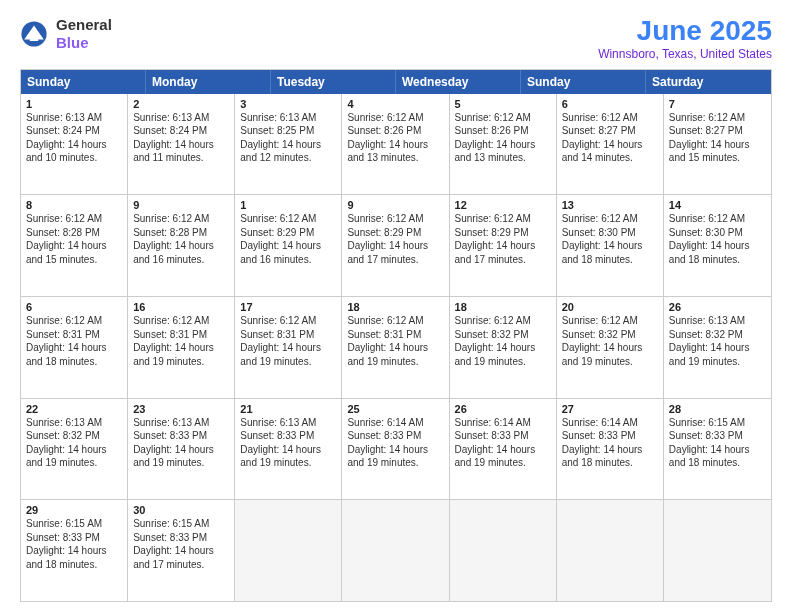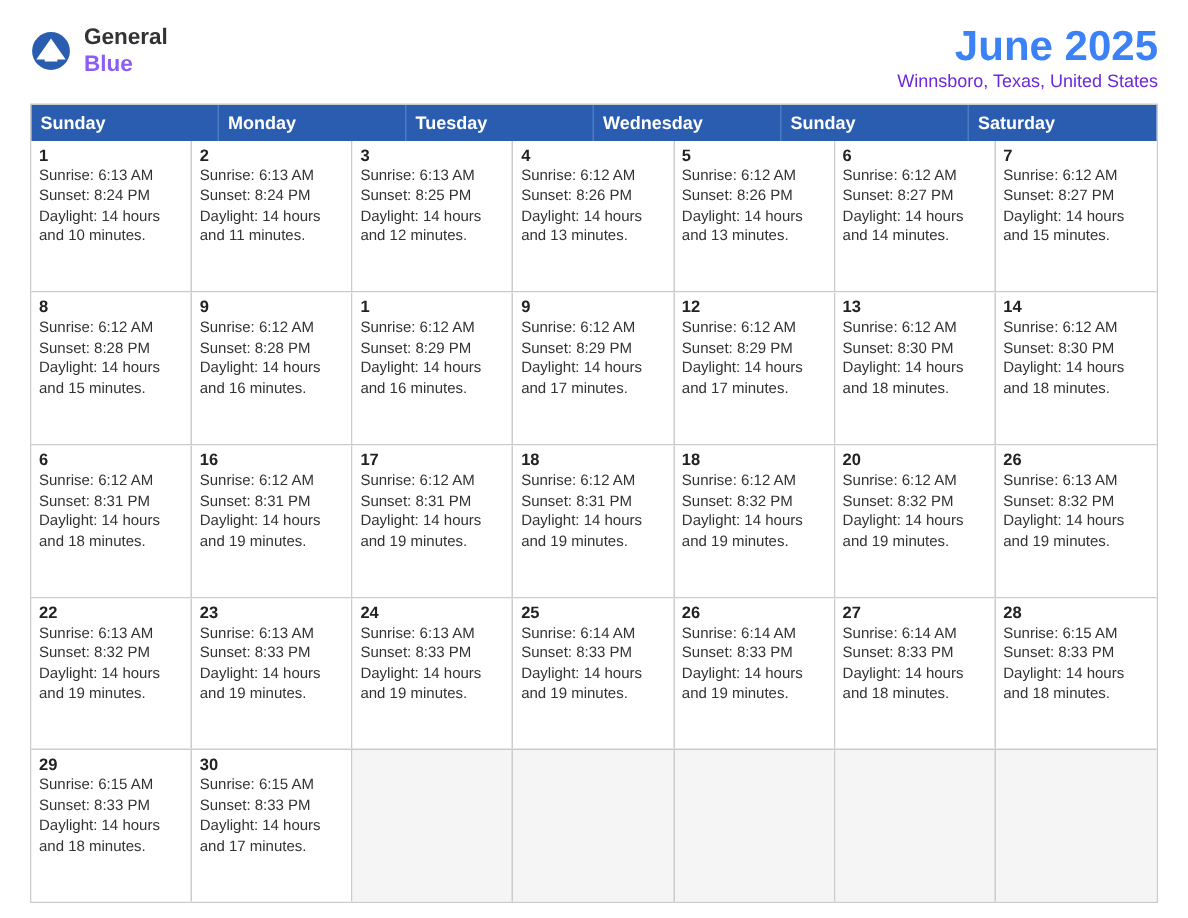--- a/index.html
+++ b/index.html
@@ -163,21 +163,21 @@
           <div class="cal-cell"><span class="day-num">16</span><span class="cell-text">Sunrise: 6:12 AM<br>Sunset: 8:31 PM<br>Daylight: 14 hours and 19 minutes.</span></div>
           <div class="cal-cell"><span class="day-num">17</span><span class="cell-text">Sunrise: 6:12 AM<br>Sunset: 8:31 PM<br>Daylight: 14 hours and 19 minutes.</span></div>
           <div class="cal-cell"><span class="day-num">18</span><span class="cell-text">Sunrise: 6:12 AM<br>Sunset: 8:31 PM<br>Daylight: 14 hours and 19 minutes.</span></div>
           <div class="cal-cell"><span class="day-num">18</span><span class="cell-text">Sunrise: 6:12 AM<br>Sunset: 8:32 PM<br>Daylight: 14 hours and 19 minutes.</span></div>
           <div class="cal-cell"><span class="day-num">20</span><span class="cell-text">Sunrise: 6:12 AM<br>Sunset: 8:32 PM<br>Daylight: 14 hours and 19 minutes.</span></div>
           <div class="cal-cell"><span class="day-num">26</span><span class="cell-text">Sunrise: 6:13 AM<br>Sunset: 8:32 PM<br>Daylight: 14 hours and 19 minutes.</span></div>
         </div>
         <div class="cal-row">
           <div class="cal-cell"><span class="day-num">22</span><span class="cell-text">Sunrise: 6:13 AM<br>Sunset: 8:32 PM<br>Daylight: 14 hours and 19 minutes.</span></div>
           <div class="cal-cell"><span class="day-num">23</span><span class="cell-text">Sunrise: 6:13 AM<br>Sunset: 8:33 PM<br>Daylight: 14 hours and 19 minutes.</span></div>
-          <div class="cal-cell"><span class="day-num">24</span><span class="cell-text">Sunrise: 6:13 AM<br>Sunset: 8:33 PM<br>Daylight: 14 hours and 19 minutes.</span></div>
+          <div class="cal-cell"><span class="day-num">21</span><span class="cell-text">Sunrise: 6:13 AM<br>Sunset: 8:33 PM<br>Daylight: 14 hours and 19 minutes.</span></div>
           <div class="cal-cell"><span class="day-num">25</span><span class="cell-text">Sunrise: 6:14 AM<br>Sunset: 8:33 PM<br>Daylight: 14 hours and 19 minutes.</span></div>
           <div class="cal-cell"><span class="day-num">26</span><span class="cell-text">Sunrise: 6:14 AM<br>Sunset: 8:33 PM<br>Daylight: 14 hours and 19 minutes.</span></div>
           <div class="cal-cell"><span class="day-num">27</span><span class="cell-text">Sunrise: 6:14 AM<br>Sunset: 8:33 PM<br>Daylight: 14 hours and 18 minutes.</span></div>
           <div class="cal-cell"><span class="day-num">28</span><span class="cell-text">Sunrise: 6:15 AM<br>Sunset: 8:33 PM<br>Daylight: 14 hours and 18 minutes.</span></div>
         </div>
         <div class="cal-row">
           <div class="cal-cell"><span class="day-num">29</span><span class="cell-text">Sunrise: 6:15 AM<br>Sunset: 8:33 PM<br>Daylight: 14 hours and 18 minutes.</span></div>
           <div class="cal-cell"><span class="day-num">30</span><span class="cell-text">Sunrise: 6:15 AM<br>Sunset: 8:33 PM<br>Daylight: 14 hours and 17 minutes.</span></div>
           <div class="cal-cell empty"></div>
           <div class="cal-cell empty"></div>

